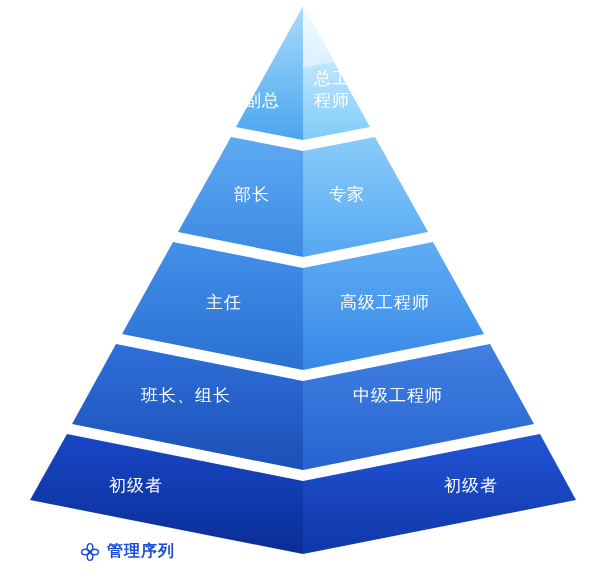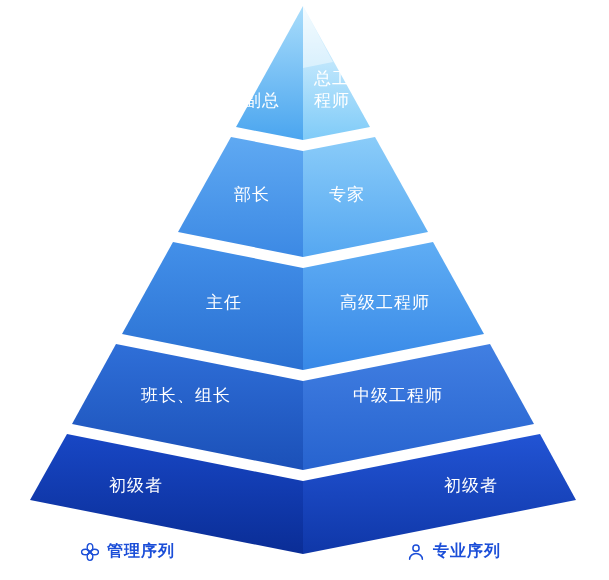--- a/index.html
+++ b/index.html
@@ -135,25 +135,14 @@
           <ellipse cx="10" cy="5.4" rx="2.8" ry="3.8" transform="rotate(90 10 10)"></ellipse>
           <ellipse cx="10" cy="5.4" rx="2.8" ry="3.8" transform="rotate(180 10 10)"></ellipse>
           <ellipse cx="10" cy="5.4" rx="2.8" ry="3.8" transform="rotate(270 10 10)"></ellipse>
         </g>
         <circle cx="10" cy="10" r="1.4" fill="#1b4ed8"></circle>
       </svg>
     </span>
     <span class="legend-label">管理序列</span>
   </div>
 
-  <div class="legend legend-professional">
-    <span class="legend-icon">
-      <svg width="20" height="20" viewBox="0 0 20 20">
-        <g stroke="#1b4ed8" stroke-width="1.5" fill="none" stroke-linecap="round">
-          <circle cx="10" cy="6.2" r="3.1"></circle>
-          <path d="M3.6,17.2 a6.4,5.8 0 0 1 12.8,0"></path>
-        </g>
-      </svg>
-    </span>
-    <span class="legend-label">专业序列</span>
-  </div>
 
 </div>
 
 </body></html>

